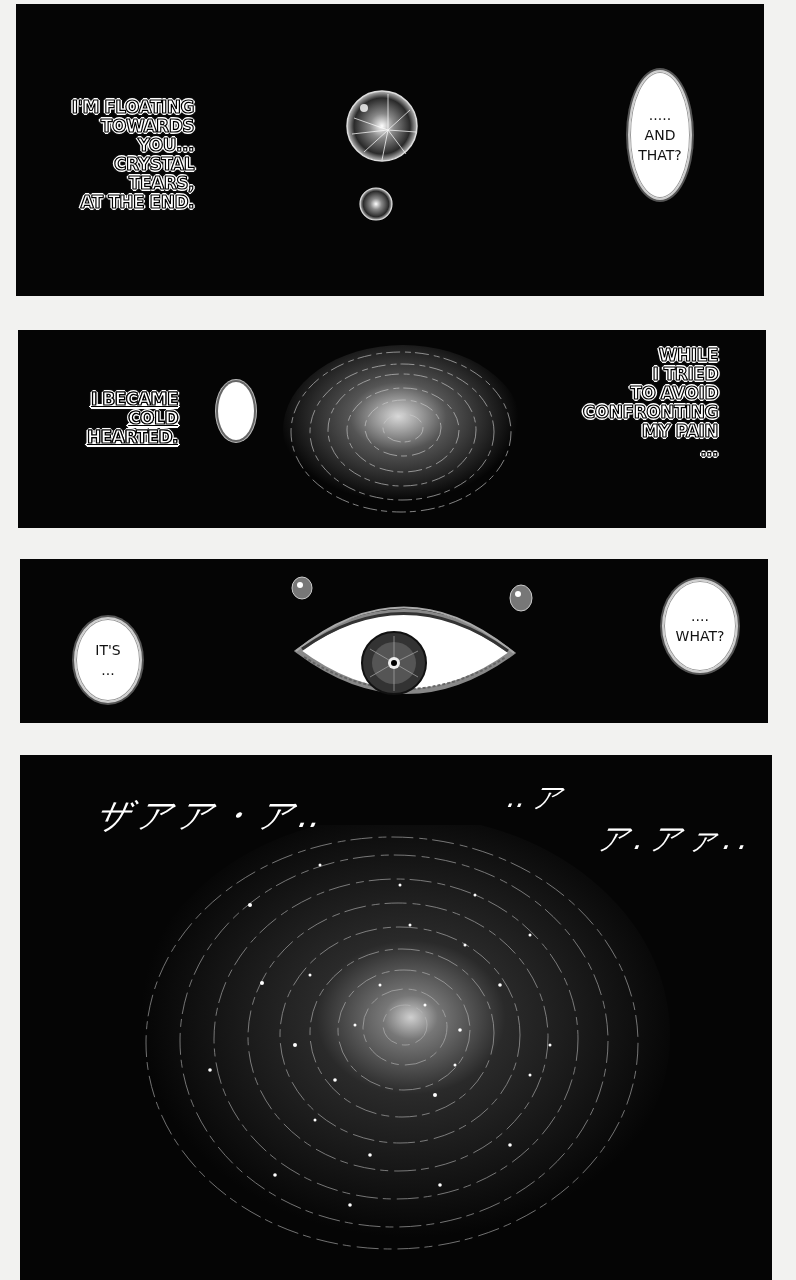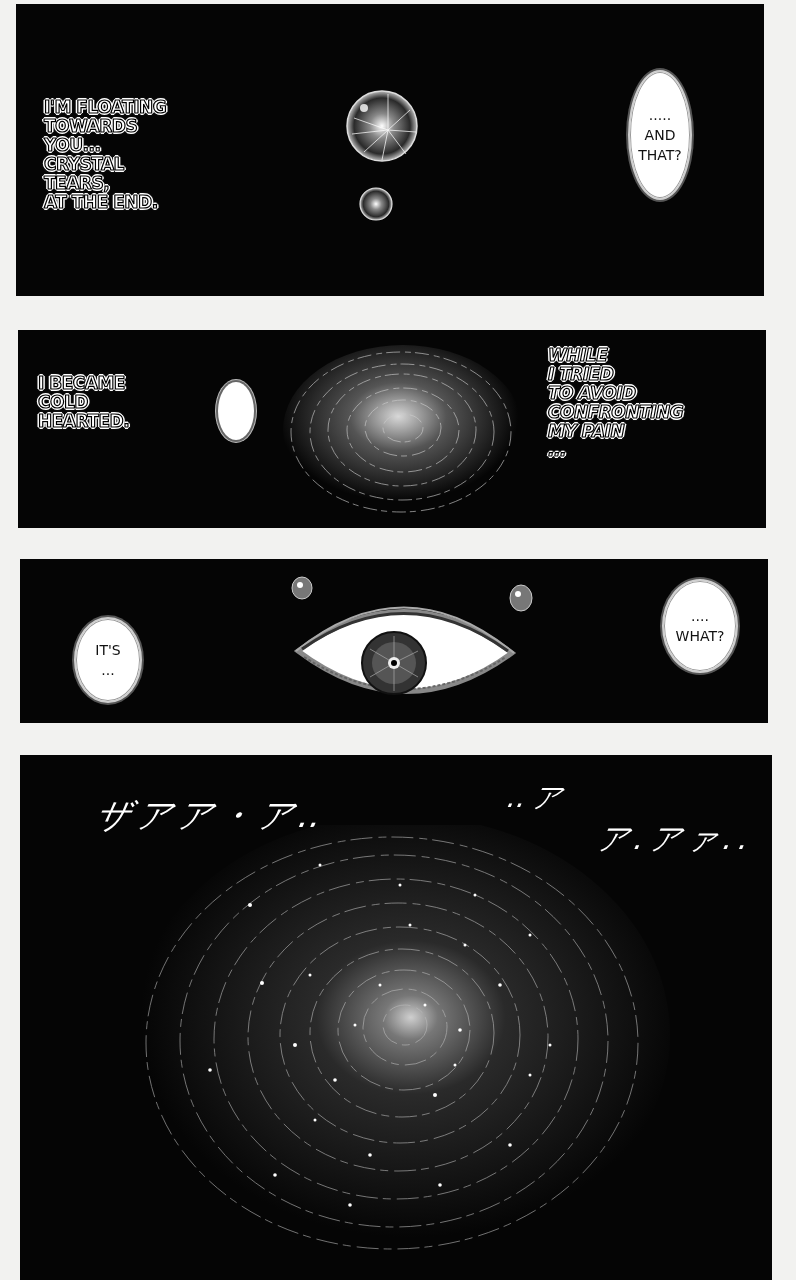--- a/index.html
+++ b/index.html
@@ -7,21 +7,21 @@
     width: 796px; height: 1280px; background: #f2f2f0; position: relative; overflow: hidden;
     font-family: "DejaVu Sans", sans-serif;
   }
   .panel { position: absolute; background: #050505; overflow: hidden; }
   #p1 { left: 16px; top: 4px; width: 748px; height: 292px; }
   #p2 { left: 18px; top: 330px; width: 748px; height: 198px; }
   #p3 { left: 20px; top: 559px; width: 748px; height: 164px; }
   #p4 { left: 20px; top: 755px; width: 752px; height: 525px; }
 
   .narration {
-    position: absolute; color: #fff; font-weight: bold; text-align: left;
+    position: absolute; color: #fff; font-weight: bold; text-align: right;
     font-family: "DejaVu Sans", sans-serif; font-size: 17px; line-height: 19px;
     letter-spacing: -0.5px;
     -webkit-text-stroke: 1.2px #000;
     text-shadow: 0 0 2px #fff, 0 0 3px #fff, 1px 1px 0 #fff, -1px -1px 0 #fff, 1px -1px 0 #fff, -1px 1px 0 #fff, 2px 0 0 #fff, -2px 0 0 #fff, 0 2px 0 #fff, 0 -2px 0 #fff;
     white-space: pre-line;
   }
   .bubble {
     position: absolute; background: #fff; border-radius: 50%;
     border: 2px solid #cfcfcf; box-shadow: 0 0 0 2px #555, inset 0 0 0 1px #999;
     display: flex; align-items: center; justify-content: center; text-align: center;
@@ -66,21 +66,21 @@
   </svg>
   <svg style="left:342px; top:182px;" width="36" height="36" viewBox="0 0 36 36">
     <ellipse cx="18" cy="18" rx="16" ry="16" fill="url(#tg1)" stroke="#ddd" stroke-width="1.2"></ellipse>
   </svg>
   <div class="bubble" style="left:612px; top:66px; width:60px; height:126px;">.....
 AND
 THAT?</div>
 </div>
 
 <div class="panel" id="p2">
-  <div class="narration" style="left:20px; top:44px; width:140px;">I BECAME
+  <div class="narration" style="left:20px; top:60px; width:140px;text-decoration:underline;">I BECAME
 COLD
 HEARTED.</div>
   <div style="position:absolute; left:200px; top:52px; width:36px; height:58px; background:#fff; border-radius:50%; box-shadow:0 0 0 2px #666, 0 0 0 3px #bbb;"></div>
   <svg style="left:260px; top:10px;" width="250" height="180" viewBox="0 0 250 180">
     <defs>
       <radialGradient id="vg2" cx="48%" cy="42%" r="50%">
         <stop offset="0%" stop-color="#d8d8d8"></stop>
         <stop offset="40%" stop-color="#555"></stop>
         <stop offset="100%" stop-color="#050505"></stop>
       </radialGradient>
@@ -88,21 +88,21 @@
     <ellipse cx="125" cy="90" rx="120" ry="85" fill="url(#vg2)"></ellipse>
     <g fill="none" stroke="#ccc" stroke-width="0.8" stroke-dasharray="14 5 6 4" opacity="0.8">
       <ellipse cx="125" cy="88" rx="20" ry="14"></ellipse>
       <ellipse cx="125" cy="88" rx="38" ry="28"></ellipse>
       <ellipse cx="125" cy="90" rx="56" ry="42"></ellipse>
       <ellipse cx="124" cy="90" rx="74" ry="56"></ellipse>
       <ellipse cx="124" cy="92" rx="92" ry="68"></ellipse>
       <ellipse cx="123" cy="92" rx="110" ry="80"></ellipse>
     </g>
   </svg>
-  <div class="narration" style="left:530px; top:16px; width:170px;font-style:italic;">WHILE
+  <div class="narration" style="left:530px; top:16px; width:170px;">WHILE
 I TRIED
 TO AVOID
 CONFRONTING
 MY PAIN
 ...</div>
 </div>
 
 <div class="panel" id="p3">
   <div class="bubble" style="left:54px; top:58px; width:64px; height:82px;">IT'S
 ...</div>

